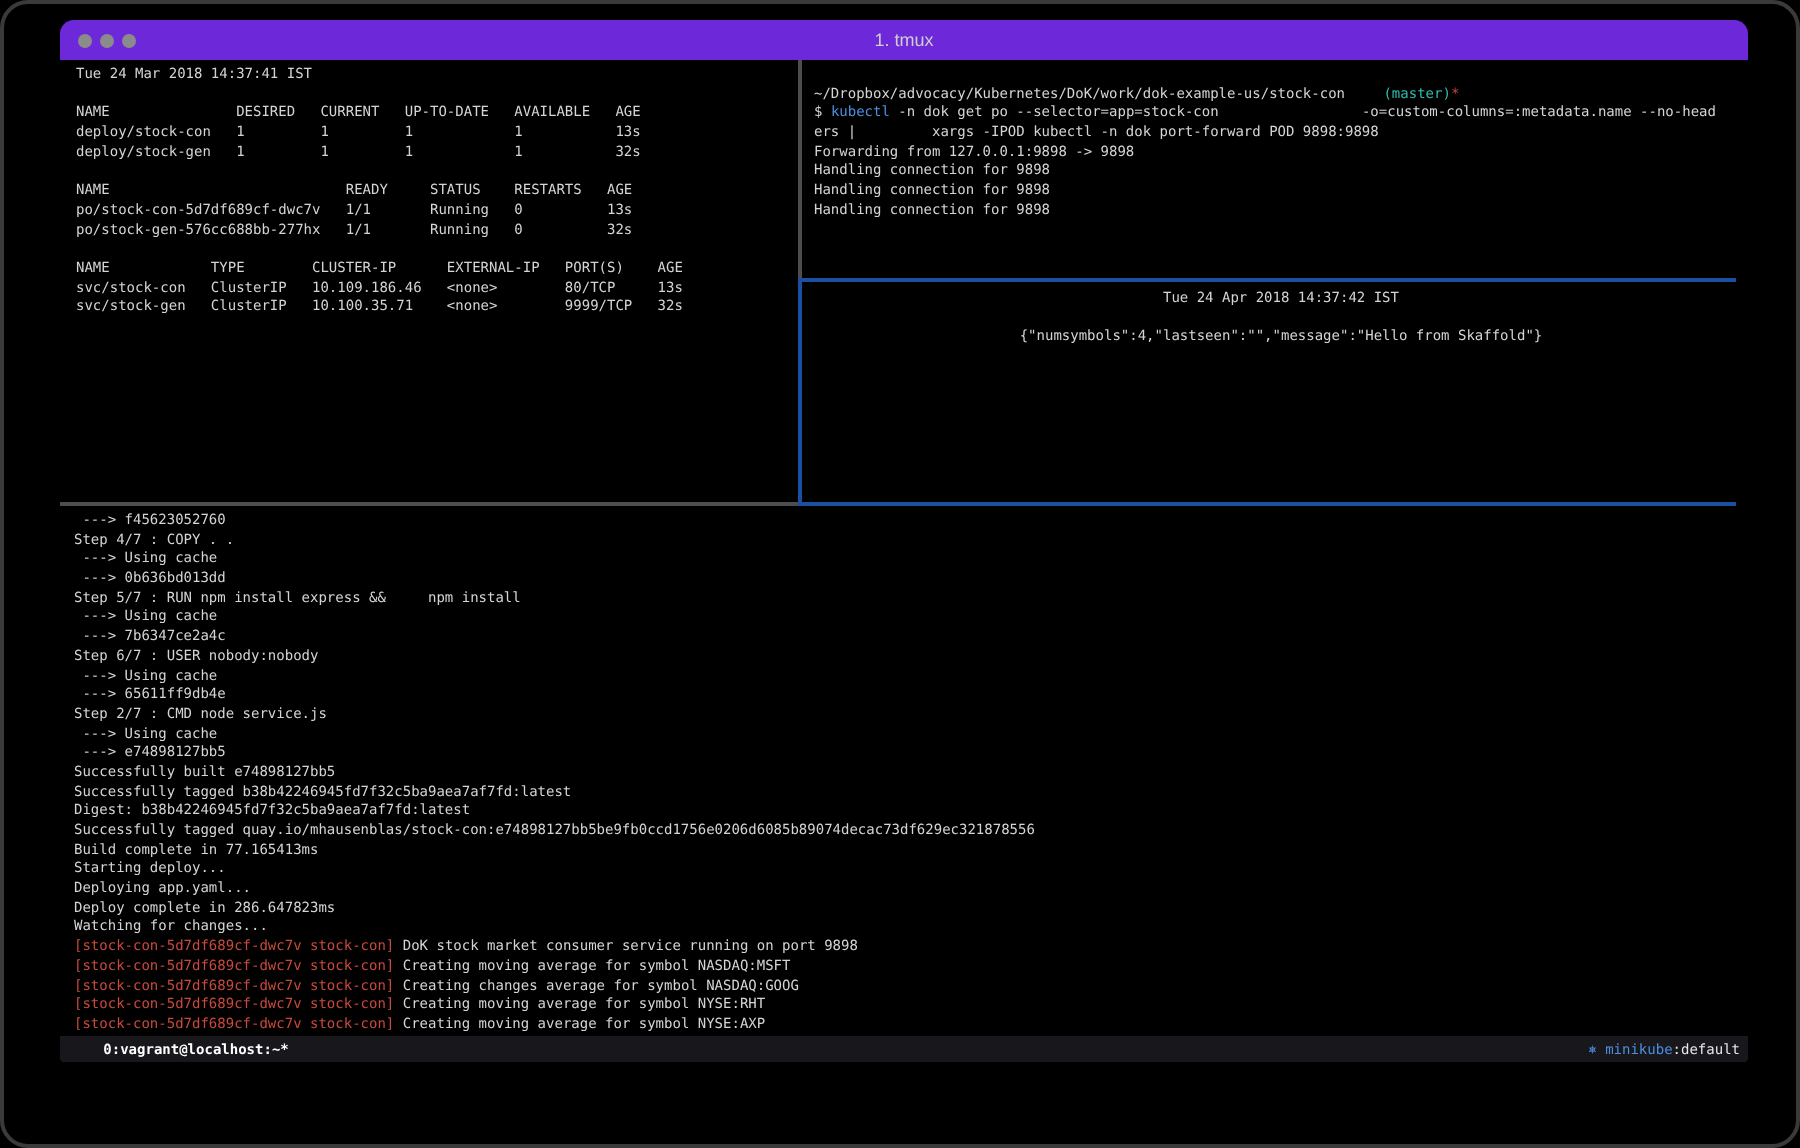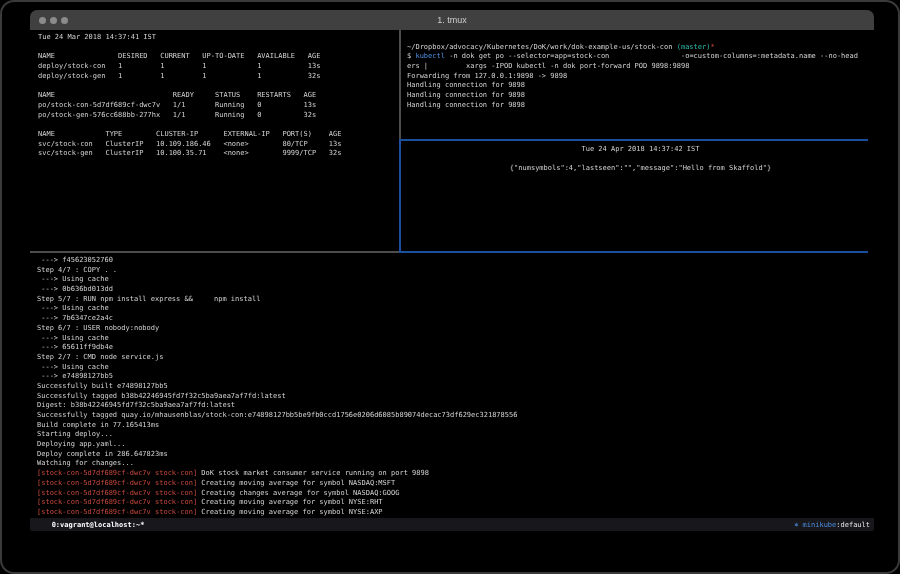--- a/index.html
+++ b/index.html
@@ -2,21 +2,21 @@
 <html><head>
 <meta charset="utf-8">
 <style>
   html,body{margin:0;padding:0;}
   body{width:900px;height:574px;background:#000;overflow:hidden;position:relative;
        font-family:"DejaVu Sans Mono",monospace;}
   .screen{position:absolute;inset:0;border:2px solid #3a3a3a;border-radius:14px;
           box-sizing:border-box;background:#000;}
   .window{position:absolute;left:28px;top:8px;width:844px;height:521px;
           background:#020202;border-radius:7px 7px 2px 2px;overflow:hidden;}
-  .titlebar{height:20px;background:#404040;position:relative;
+  .titlebar{height:20px;background:#6d28d9;position:relative;
             display:flex;align-items:center;}
   .dots{position:absolute;left:9px;top:0;height:100%;display:flex;align-items:center;gap:4px;}
   .dot{width:7px;height:7px;border-radius:50%;background:#8b8b8b;display:inline-block;}
   .title{width:100%;text-align:center;font-family:"Liberation Sans",sans-serif;
          font-size:9px;color:#cfcfcf;}
   .content{position:relative;height:488px;background:#000;
            font-family:"DejaVu Sans Mono",monospace;font-size:7px;color:#d4d4d4;}
   .tline{height:9.7px;line-height:9.7px;white-space:pre;overflow:hidden;}
   .pane{position:absolute;box-sizing:border-box;overflow:hidden;}
   .pane-tl{left:0;top:0;width:369px;height:221px;padding:3px 0 0 8px;}
@@ -28,21 +28,21 @@
   .v-blue{left:369px;top:109px;width:2px;height:114px;background:#1d4fa0;}
   .h-blue-top{left:371px;top:109px;width:467px;height:2px;background:#1d4fa0;}
   .h-gray{left:0;top:221px;width:369px;height:2px;background:#4d4d4d;}
   .h-blue-bottom{left:369px;top:221px;width:469px;height:2px;background:#1d4fa0;}
   .statusbar{height:13px;background:#17171c;display:flex;align-items:center;
              justify-content:space-between;font-size:7px;color:#e8e8e8;padding:0 4px;
              white-space:pre;}
   .status-left,.status-right{display:flex;align-items:center;white-space:pre;}
   .sess{color:#2d7ce0;margin-right:5px;margin-top:48px;}
   .winname{font-weight:bold;color:#ffffff;}
-  .c-teal{color:#2ebcac;}
+  .c-teal{color:#2ebcac;margin-left:15px;}
   .c-red{color:#c9493c;}
   .c-blue{color:#4c8fe2;}
 </style>
 </head>
 <body>
 
 <div class="screen">
   <div class="window">
 
     <div class="titlebar">

